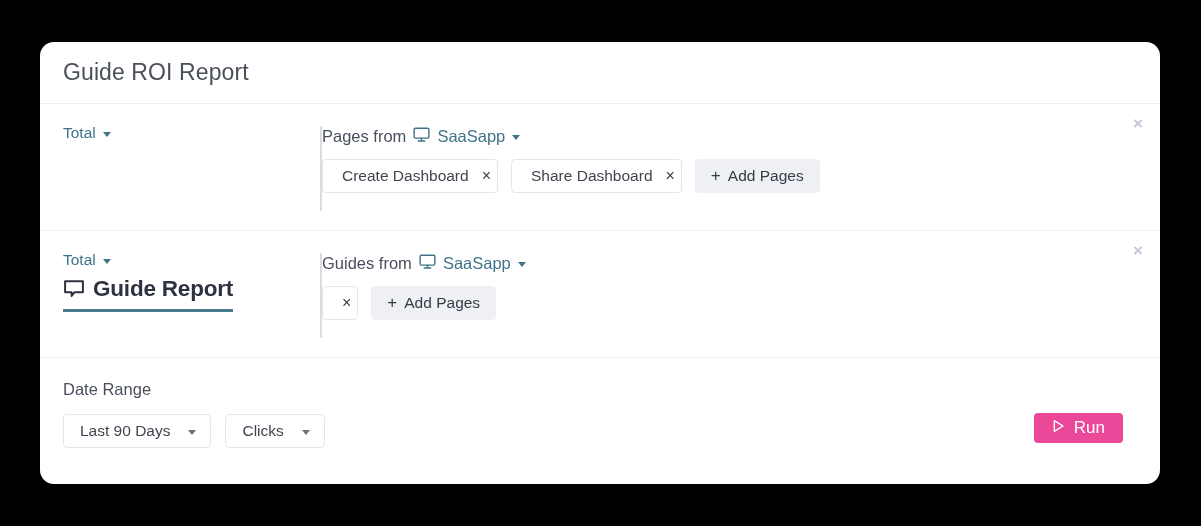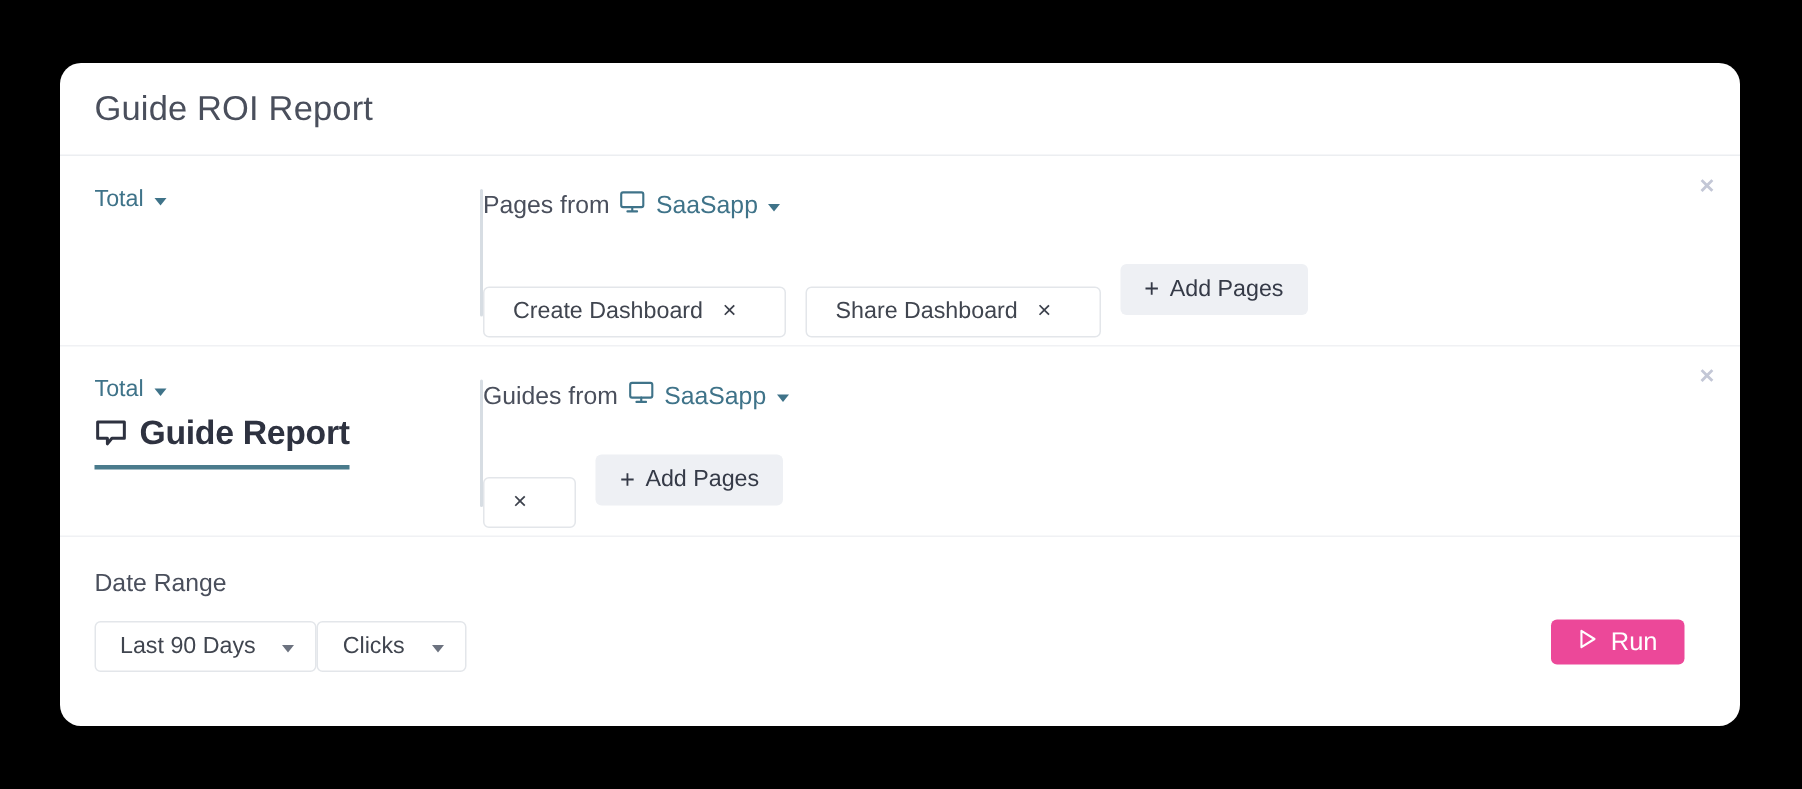--- a/index.html
+++ b/index.html
@@ -133,29 +133,28 @@
     display: flex;
     align-items: center;
     gap: 13px;
     flex-wrap: wrap;
   }
   .chip {
     height: 34px;
     display: inline-flex;
     align-items: center;
     gap: 13px;
-    padding: 0 32px 0 19px;
+    padding: 0 6px 0 19px;
     border: 1px solid #e3e6ea;
     border-radius: 4px;
     background: #fff;
     font-size: 15.5px;
     color: #40454f;
     box-sizing: border-box;
     cursor: pointer;
-    margin-top: 31px;
   }
   .chip-x {
     color: #3c414c;
     font-size: 16px;
     line-height: 1;
     cursor: pointer;
   }
   .add-btn {
     height: 34px;
     display: inline-flex;
@@ -192,20 +191,21 @@
     position: relative;
   }
   .footer-label {
     font-size: 16.5px;
     color: #4a4f5c;
   }
   .footer-controls {
     margin-top: 15px;
     display: flex;
     align-items: center;
+    gap: 14px;
     text-align: right;
   }
   .select-box {
     height: 34px;
     display: inline-flex;
     align-items: center;
     justify-content: space-between;
     gap: 18px;
     padding: 0 14px 0 16px;
     border: 1px solid #e3e6ea;

